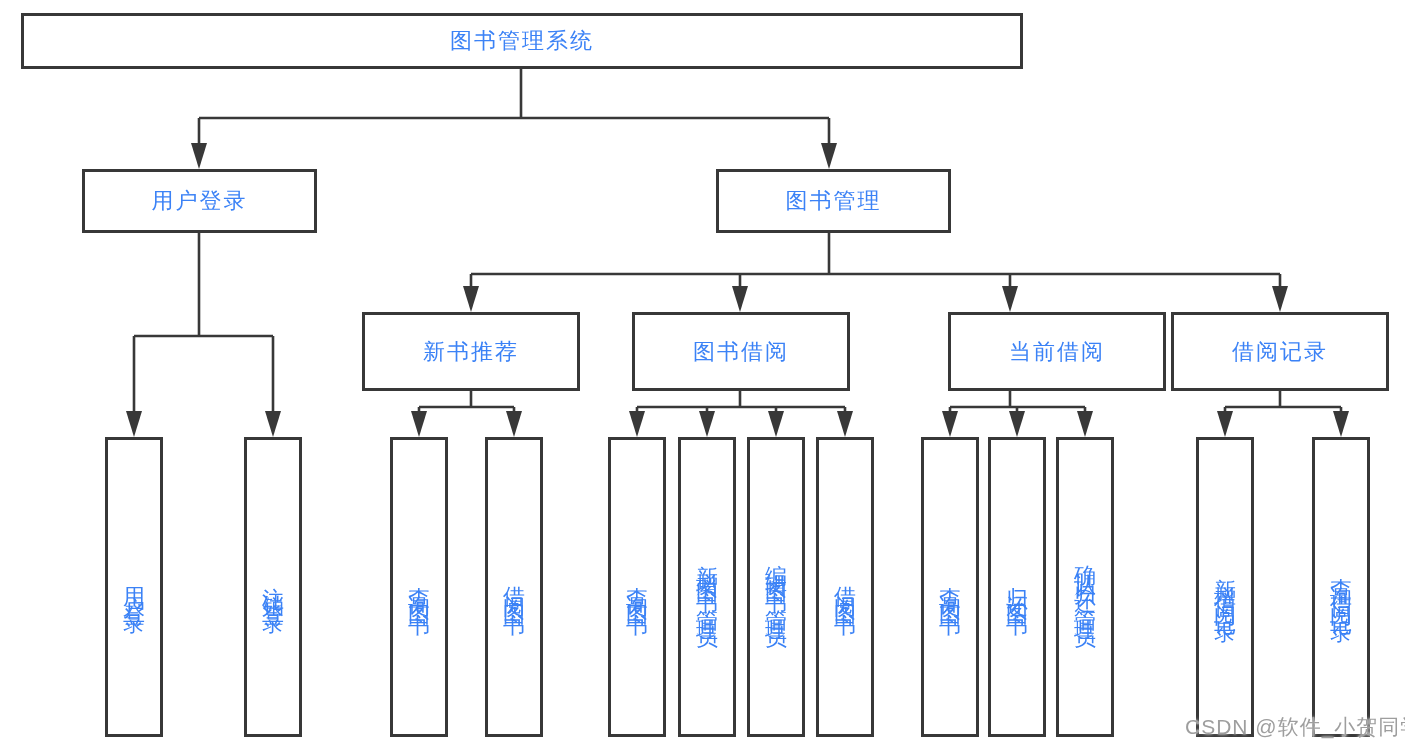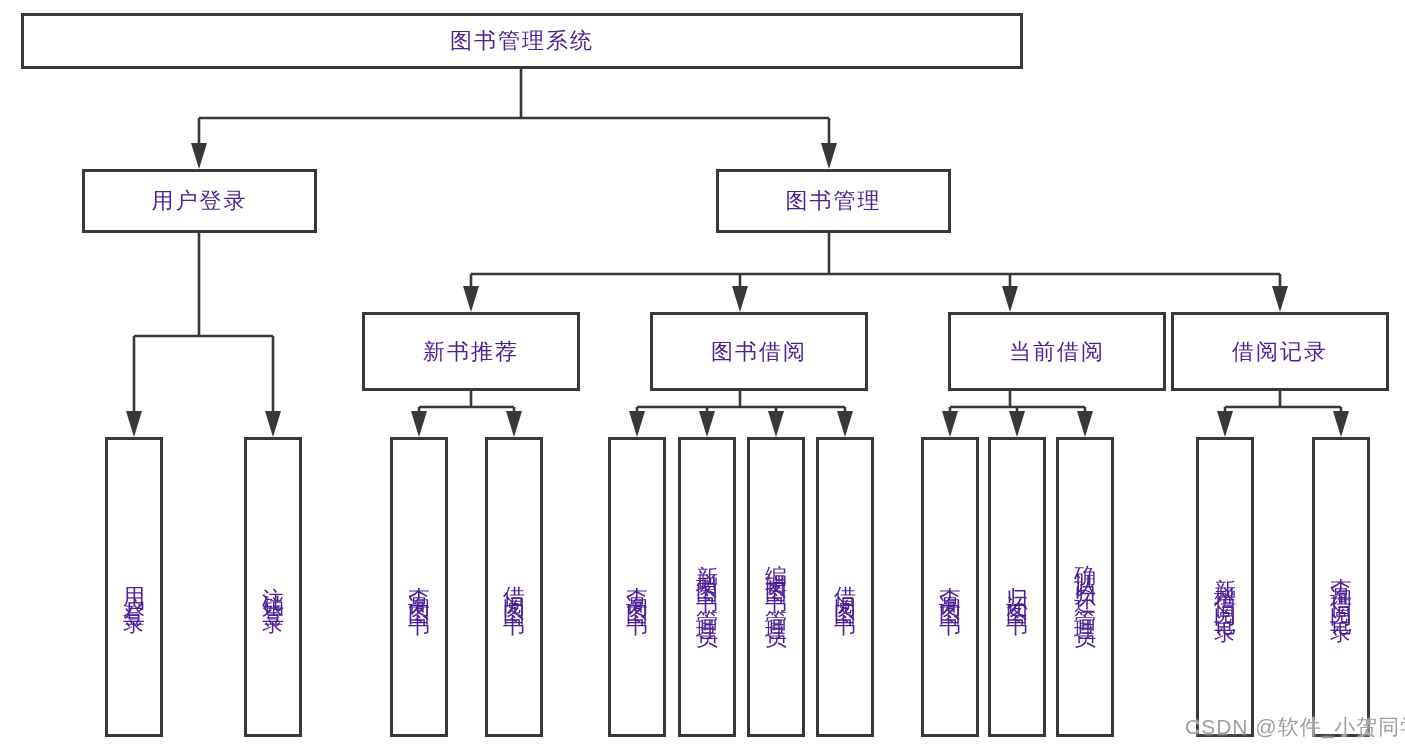--- a/index.html
+++ b/index.html
@@ -24,21 +24,21 @@
   .node {
     position: absolute;
     box-sizing: border-box;
     border: 3px solid #383838;
     background: #ffffff;
     display: flex;
     align-items: center;
     justify-content: center;
     font-size: 22px;
     letter-spacing: 2px;
-    color: #4c1d95;
+    color: #3b82f6;
     z-index: 1;
   }
   .leaf {
     width: 58px;
     top: 437px;
     height: 300px;
   }
   .leaf .vtext {
     writing-mode: vertical-rl;
     text-orientation: mixed;
@@ -111,21 +111,21 @@
 <div class="node lvl2" style="left:82px;">
   <span>用户登录</span>
 </div>
 <div class="node lvl2" style="left:716px;">
   <span>图书管理</span>
 </div>
 
 <div class="node lvl3" style="left:362px;">
   <span>新书推荐</span>
 </div>
-<div class="node lvl3" style="left:650px;">
+<div class="node lvl3" style="left:632px;">
   <span>图书借阅</span>
 </div>
 <div class="node lvl3" style="left:948px;">
   <span>当前借阅</span>
 </div>
 <div class="node lvl3" style="left:1171px;">
   <span>借阅记录</span>
 </div>
 
 <div class="node leaf" style="left:105px;">

